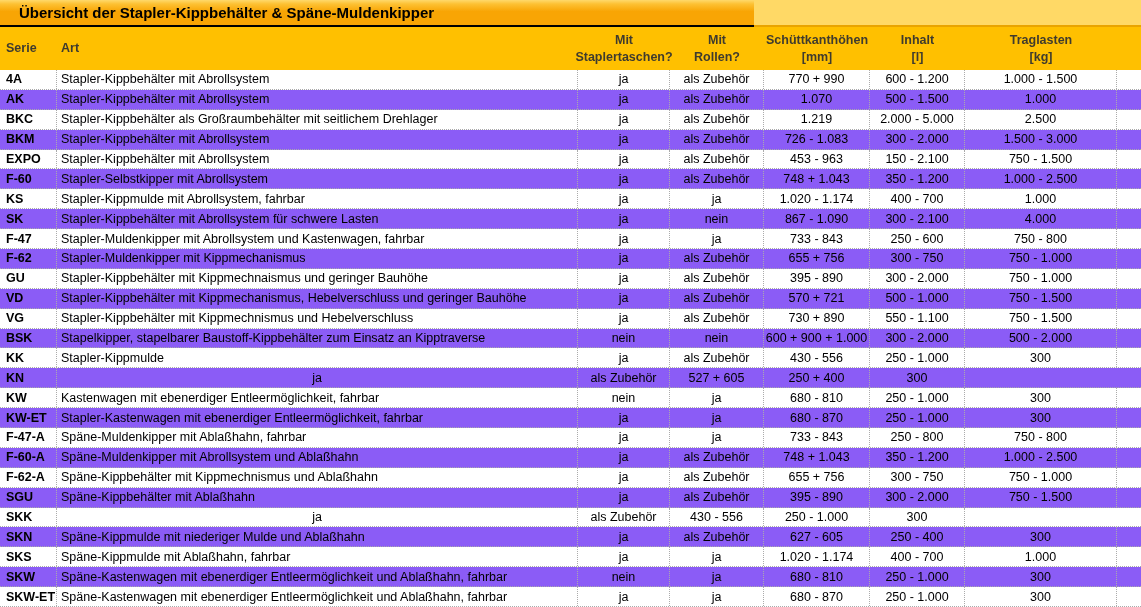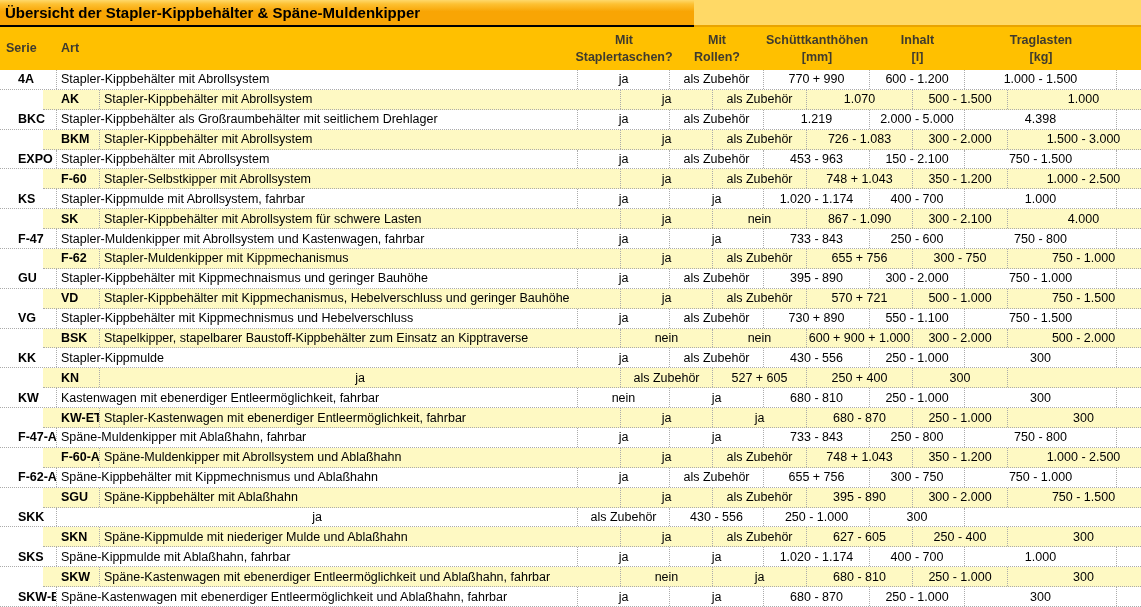--- a/index.html
+++ b/index.html
@@ -11,25 +11,25 @@
   }
   .sheet {
     width: 1141px; height: 607px;
     display: flex; flex-direction: column;
     background: #fff;
   }
 
   
   .title-row { height: 27px; display: flex; flex: 0 0 auto; }
   .title-cell {
-    width: 694px;
+    width: 754px;
     background: linear-gradient(to bottom, #ffd96b 0%, #fdc133 16%, #f8a504 46%, #f8a504 100%);
     border-bottom: 2px solid #000;
     display: flex; align-items: center;
-    padding-left: 5px;
+    padding-left: 19px;
     font-size: 15px; font-weight: bold; color: #000;
     white-space: nowrap;
   }
   .title-filler {
     flex: 1;
     background: #ffd966;
     border-bottom: 2px solid #e9a400;
   }
 
   
@@ -55,29 +55,29 @@
   .hcell.art { padding-left: 4px; }
 
   
   .tbody { flex: 1 1 auto; display: flex; flex-direction: column; }
   .trow {
     flex: 1 1 0;
     background: #fff;
     border-bottom: 1px dotted #ababab;
     font-size: 12.5px; color: #000;
   }
-  .trow.stripe { background: #fef9c3; margin-left: 43px; }
+  .trow.stripe { background: #8b5cf6; }
   .trow .cell {
     display: flex; align-items: center; justify-content: center;
     border-right: 1px dotted #ababab;
     white-space: nowrap; overflow: hidden;
   }
   .trow .cell.last { border-right: none; }
   .trow .cell.serie {
-    justify-content: flex-start; font-weight: bold; padding-left: 18px;
+    justify-content: flex-start; font-weight: bold; padding-left: 6px;
   }
   .trow .cell.art {
     justify-content: flex-start; padding-left: 4px; text-align: center;
   }
 </style>
 </head>
 <body>
 
 <div class="sheet">
 
@@ -137,21 +137,21 @@
     <div class="cell">1.000</div>
     <div class="cell last"></div>
   </div>
       <div class="trow cols">
     <div class="cell serie">BKC</div>
     <div class="cell art">Stapler-Kippbehälter als Großraumbehälter mit seitlichem Drehlager</div>
     <div class="cell">ja</div>
     <div class="cell">als Zubehör</div>
     <div class="cell">1.219</div>
     <div class="cell">2.000 - 5.000</div>
-    <div class="cell">4.398</div>
+    <div class="cell">2.500</div>
     <div class="cell last"></div>
   </div>
       <div class="trow cols stripe">
     <div class="cell serie">BKM</div>
     <div class="cell art">Stapler-Kippbehälter mit Abrollsystem</div>
     <div class="cell">ja</div>
     <div class="cell">als Zubehör</div>
     <div class="cell">726 - 1.083</div>
     <div class="cell">300 - 2.000</div>
     <div class="cell">1.500 - 3.000</div>

